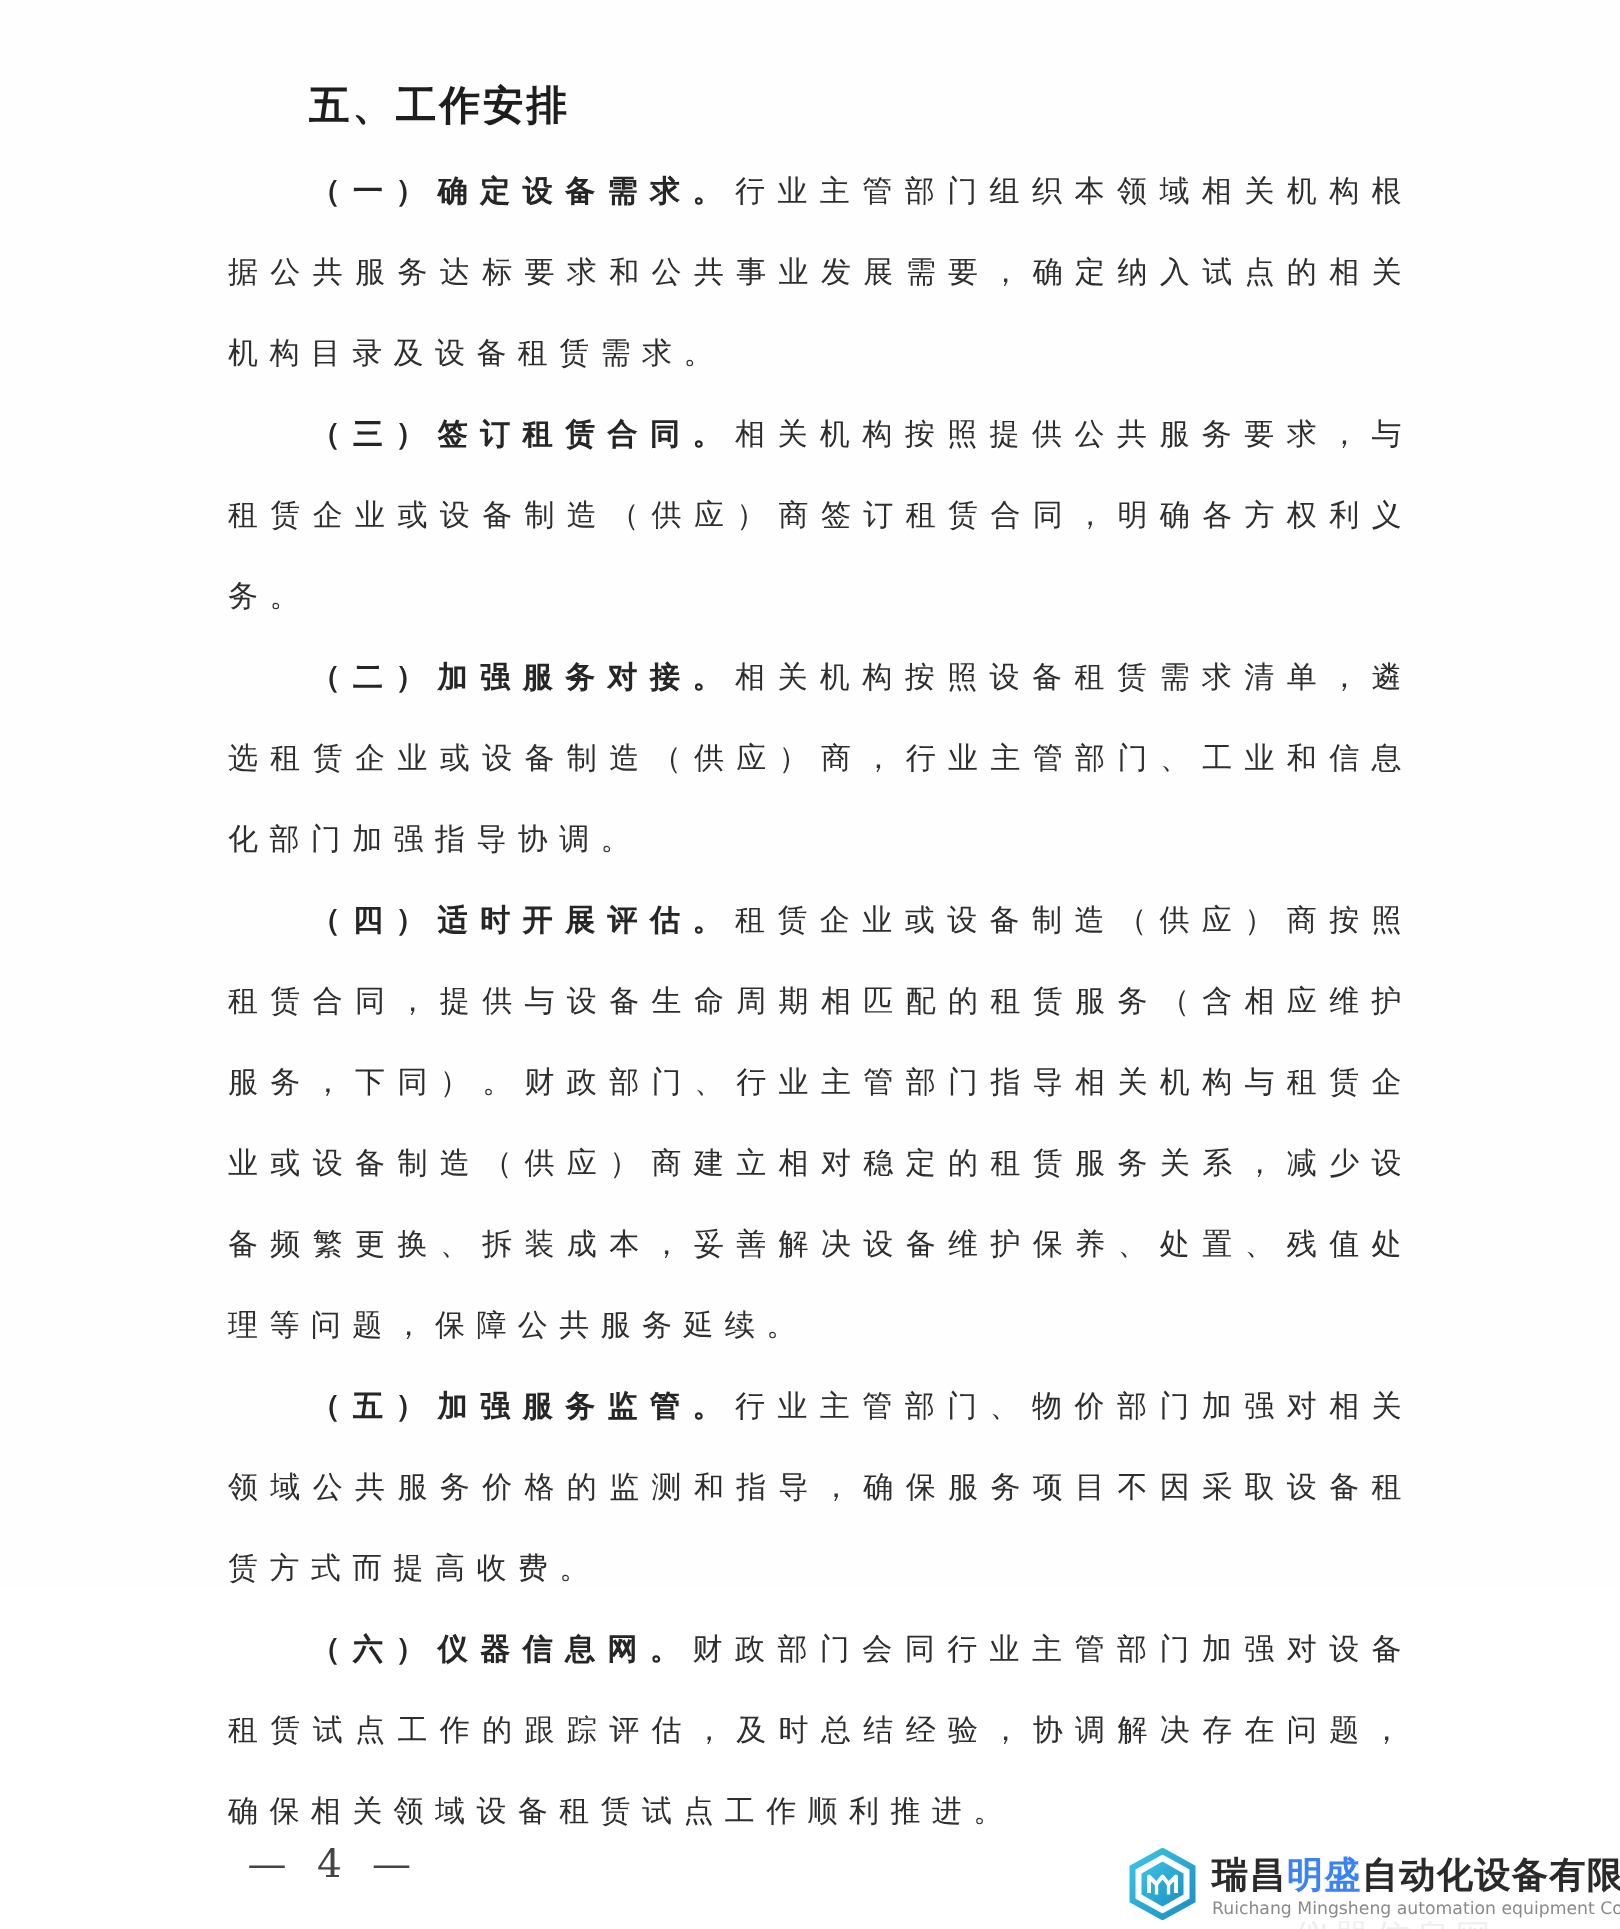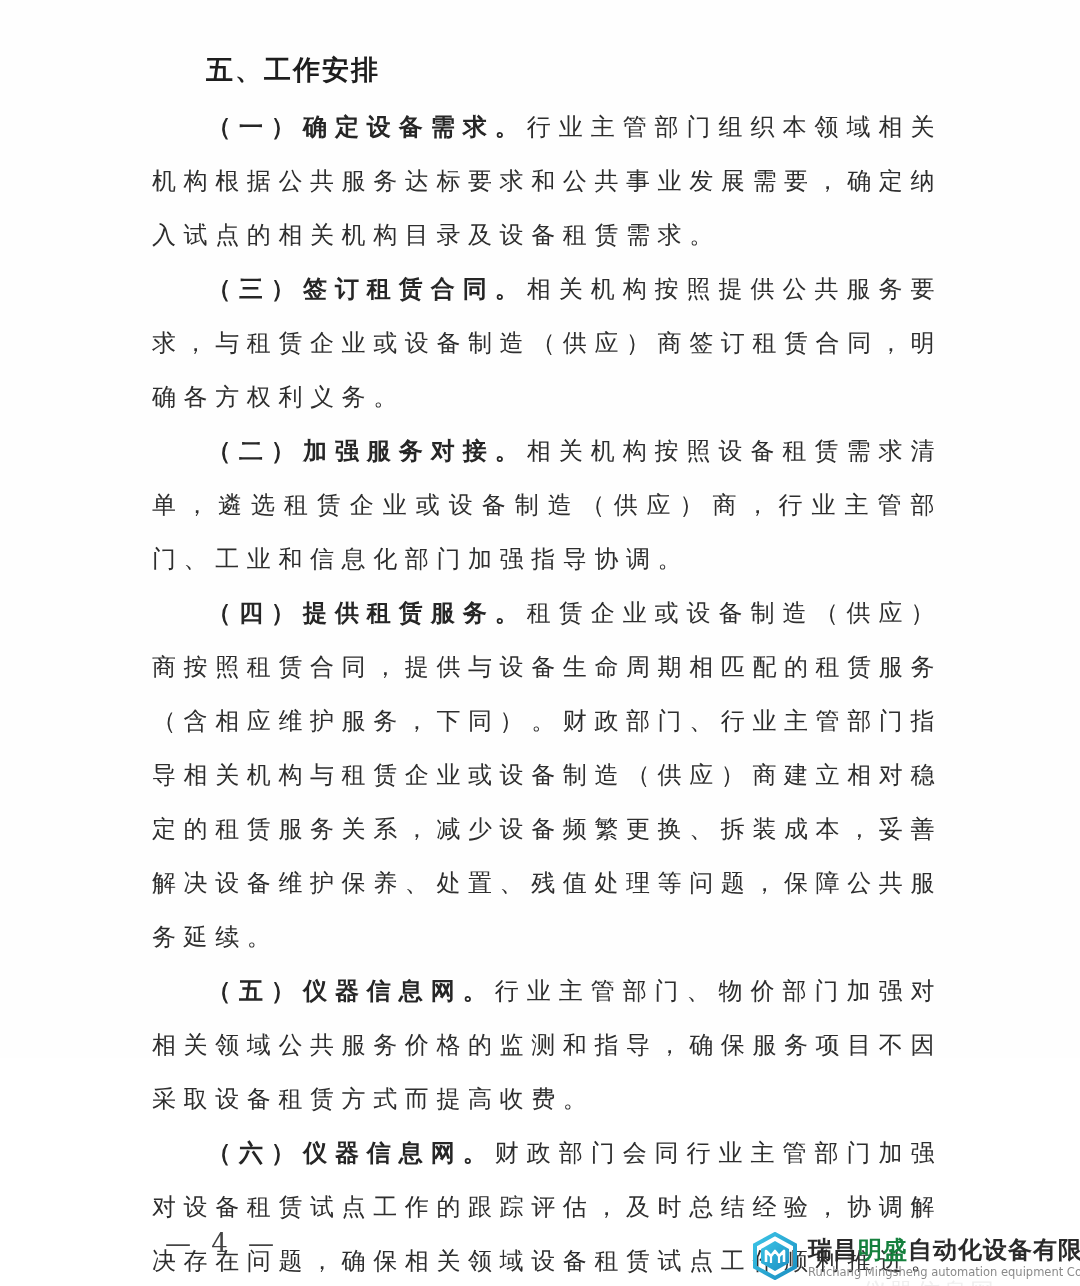--- a/index.html
+++ b/index.html
@@ -32,21 +32,21 @@
       letter-spacing: 2px;
       color: #1e1e1e;
     }
     .body-text {
       position: absolute;
       left: 152px;
       top: 100px;
       width: 790px;
     }
     .para {
-      font-size: 24px;
+      font-size: 20px;
       line-height: 54px;
       letter-spacing: 7.6px;
       text-align: justify;
       text-indent: 55px;
       margin: 0 0 0 0;
       color: #2e2e2e;
     }
     .para .lead {
       font-family: "DejaVu Sans", "Liberation Sans", sans-serif;
       font-weight: bold;
@@ -88,43 +88,43 @@
     .brand-name {
       font-family: "DejaVu Sans", "Liberation Sans", sans-serif;
       font-size: 24px;
       font-weight: bold;
       color: #2a2a2a;
       letter-spacing: 1px;
       line-height: 28px;
       white-space: nowrap;
     }
     .brand-name .accent {
-      color: #15803d;
+      color: #3b82f6;
     }
     .brand-sub {
       font-family: "DejaVu Sans", "Liberation Sans", sans-serif;
       font-size: 11.5px;
       color: #8a8a8a;
       line-height: 16px;
       white-space: nowrap;
     }
   </style>
 </head>
 <body>
 
 <div class="page">
 
   <div class="heading">五、工作安排</div>
 
   <div class="body-text">
     <p class="para"><span class="lead">（一）确定设备需求。</span><span>行业主管部门组织本领域相关机构根据公共服务达标要求和公共事业发展需要，确定纳入试点的相关机构目录及设备租赁需求。</span></p>
     <p class="para"><span class="lead">（三）签订租赁合同。</span><span>相关机构按照提供公共服务要求，与租赁企业或设备制造（供应）商签订租赁合同，明确各方权利义务。</span></p>
     <p class="para"><span class="lead">（二）加强服务对接。</span><span>相关机构按照设备租赁需求清单，遴选租赁企业或设备制造（供应）商，行业主管部门、工业和信息化部门加强指导协调。</span></p>
-    <p class="para"><span class="lead">（四）提供租赁服务。</span><span>租赁企业或设备制造（供应）商按照租赁合同，提供与设备生命周期相匹配的租赁服务（含相应维护服务，下同）。财政部门、行业主管部门指导相关机构与租赁企业或设备制造（供应）商建立相对稳定的租赁服务关系，减少设备频繁更换、拆装成本，妥善解决设备维护保养、处置、残值处理等问题，保障公共服务延续。</span></p>
-    <p class="para"><span class="lead">（五）仪器信息网。</span><span>行业主管部门、物价部门加强对相关领域公共服务价格的监测和指导，确保服务项目不因采取设备租赁方式而提高收费。</span></p>
+    <p class="para"><span class="lead">（四）适时开展评估。</span><span>租赁企业或设备制造（供应）商按照租赁合同，提供与设备生命周期相匹配的租赁服务（含相应维护服务，下同）。财政部门、行业主管部门指导相关机构与租赁企业或设备制造（供应）商建立相对稳定的租赁服务关系，减少设备频繁更换、拆装成本，妥善解决设备维护保养、处置、残值处理等问题，保障公共服务延续。</span></p>
+    <p class="para"><span class="lead">（五）加强服务监管。</span><span>行业主管部门、物价部门加强对相关领域公共服务价格的监测和指导，确保服务项目不因采取设备租赁方式而提高收费。</span></p>
     <p class="para"><span class="lead">（六）仪器信息网。</span><span>财政部门会同行业主管部门加强对设备租赁试点工作的跟踪评估，及时总结经验，协调解决存在问题，确保相关领域设备租赁试点工作顺利推进。</span></p>
   </div>
 
   <div class="page-num">— 4 —</div>
 
   <div class="watermark">仪器信息网</div>
 
   <div class="brand">
     <span>
       <svg class="brand-logo" viewBox="0 0 46 48" xmlns="http://www.w3.org/2000/svg">

